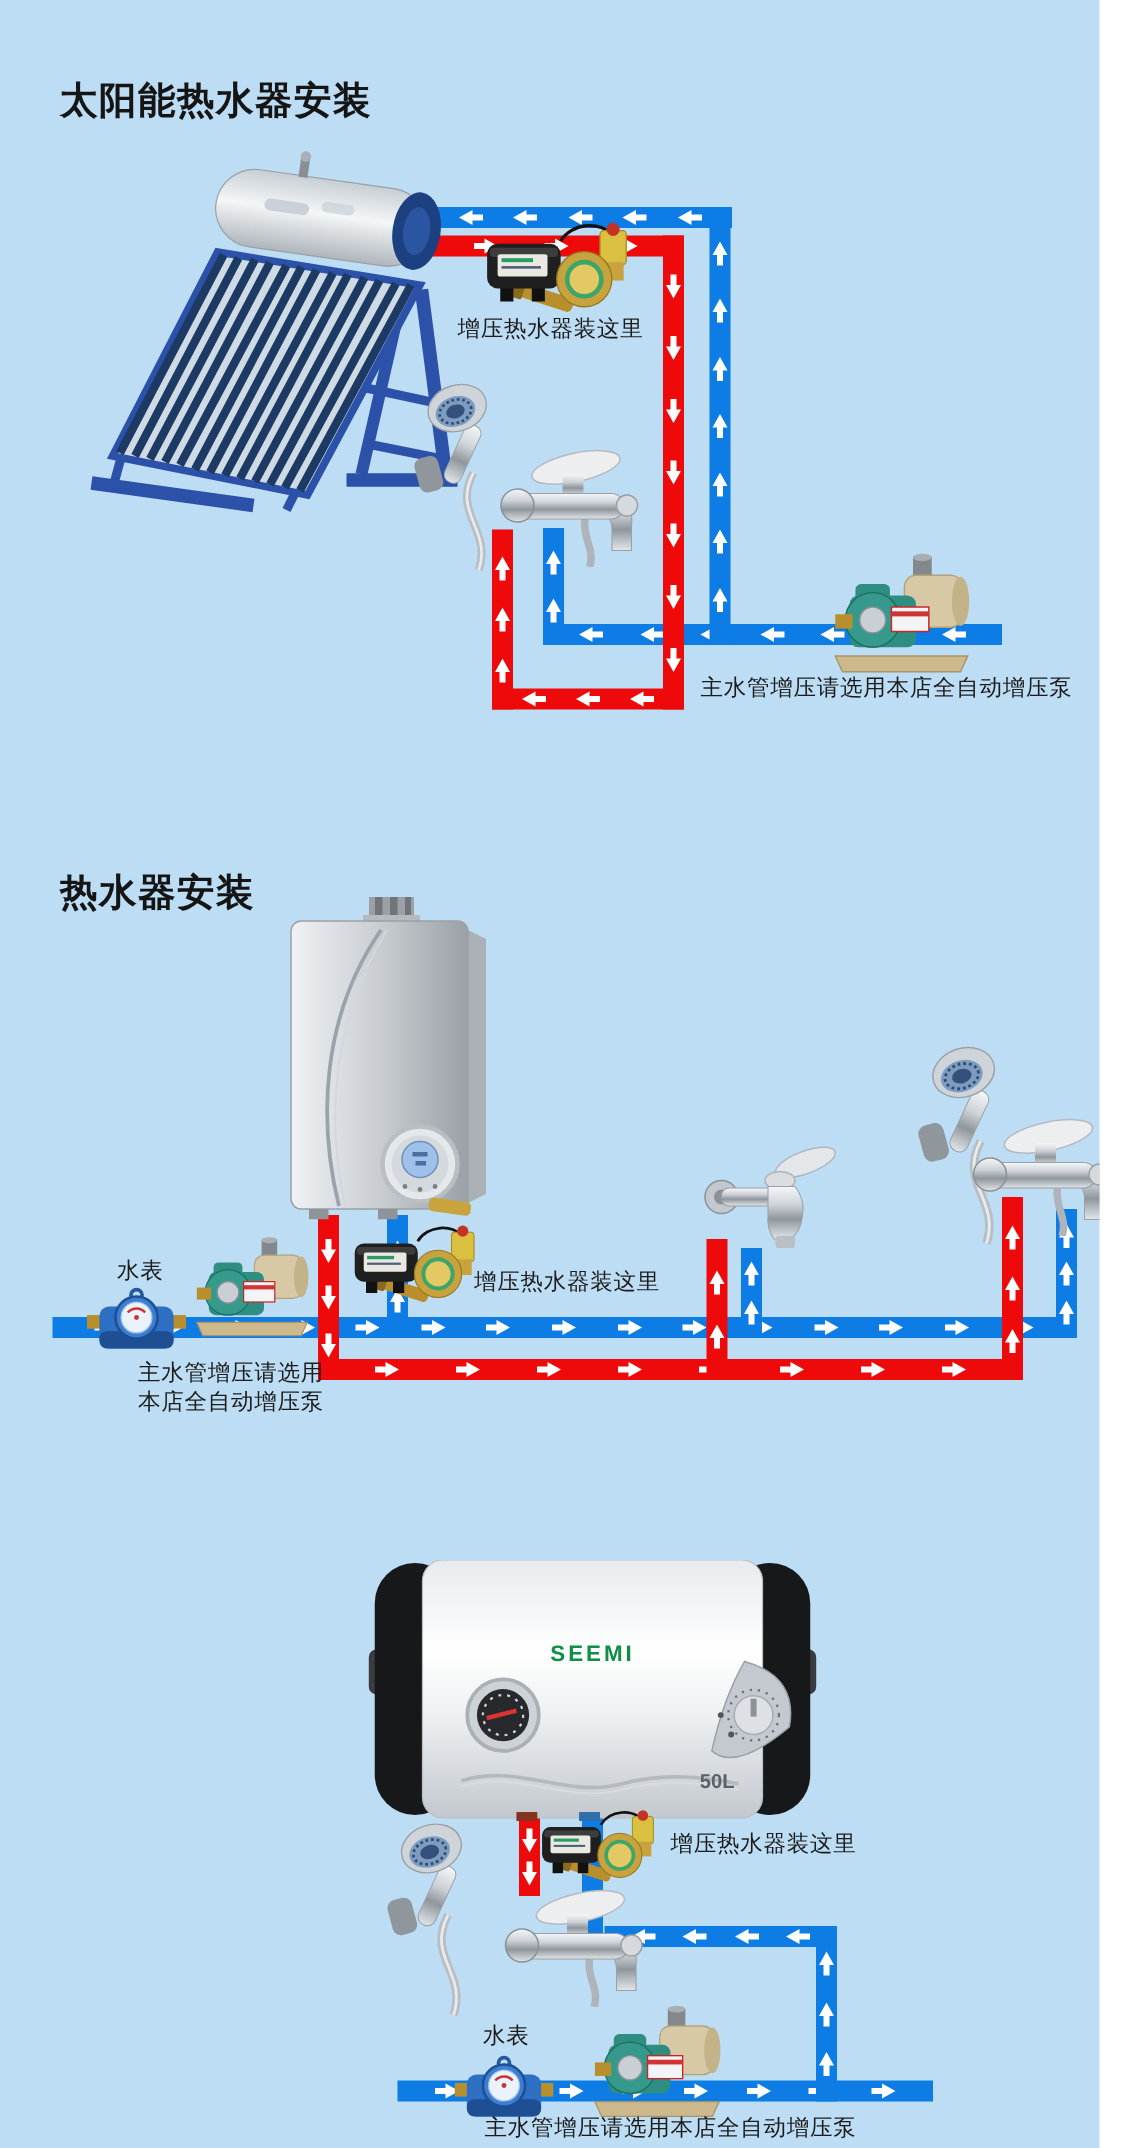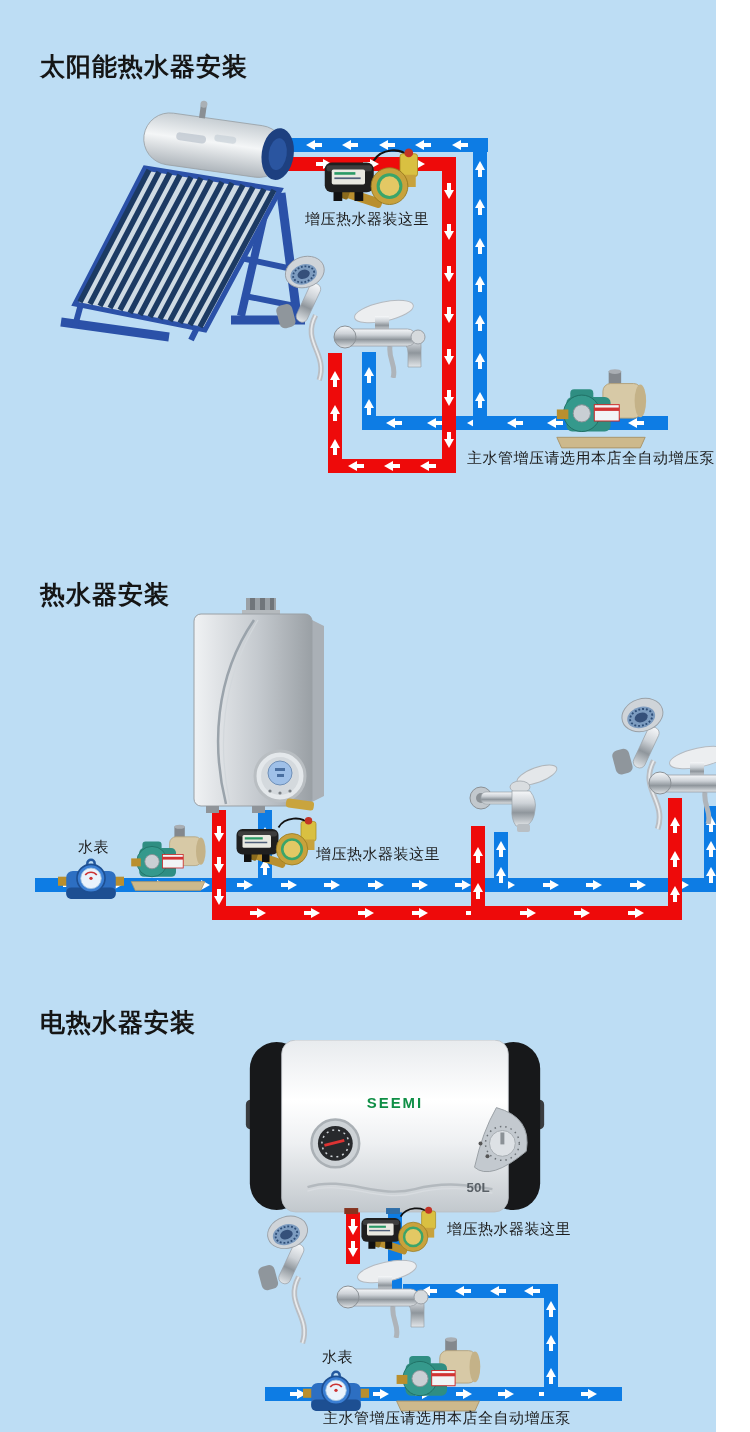--- a/index.html
+++ b/index.html
@@ -1,17 +1,17 @@
 <!DOCTYPE html>
 <html style="--bg: #bdddf4; --hot-pipe: #ee0a0a; --cold-pipe: #0d7ce4; --arrow-color: #ffffff; --heading-color: #151515; --label-color: #1c1c1c;"><head>
 <meta charset="utf-8">
 <style>
   html,body{margin:0;padding:0;}
   body{font-family:"Liberation Sans","DejaVu Sans",sans-serif;}
-  .page{position:relative;width:716px;height:1432px;background:var(--bg,#bdddf4);overflow:hidden;}
+  .page{position:relative;width:716px;height:1432px;background:var(--bg,#bdddf4);overflow:hidden;padding-left:17px;}
   .heading{position:absolute;font-size:25px;font-weight:bold;color:var(--heading-color,#151515);letter-spacing:1px;z-index:6;}
   .lbl{position:absolute;font-size:15px;color:var(--label-color,#1c1c1c);z-index:6;white-space:nowrap;letter-spacing:0.5px;}
   .lbl2{line-height:19px;}
   
   .pipe{position:absolute;display:flex;}
   .pipe.h{height:14px;flex-direction:row;justify-content:space-evenly;align-items:center;}
   .pipe.v{width:14px;flex-direction:column;justify-content:space-evenly;align-items:center;}
   .hot{background:var(--hot-pipe,#ee0a0a);}
   .cold{background:var(--cold-pipe,#0d7ce4);}
   
@@ -342,32 +342,35 @@
   <svg class="dev" style="left:58px;top:856px" width="66" height="48" viewBox="0 0 80 58">
       <use href="#g-meter"></use>
     </svg>
   <svg class="dev" style="left:128px;top:824px" width="80" height="68" viewBox="0 0 100 85">
       <use href="#g-autopump"></use>
     </svg>
   <svg class="dev" style="left:235px;top:814px" width="90" height="60" viewBox="0 0 120 80">
       <use href="#g-booster"></use>
     </svg>
   <div class="lbl" style="left:316px;top:845px">增压热水器装这里</div>
+  <div class="lbl lbl2" style="left:92px;top:906px">
+    <div>主水管增压请选用</div>
+    <div>本店全自动增压泵</div>
+  </div>
 
   <svg class="dev" style="left:468px;top:760px" width="95" height="78" viewBox="0 0 95 78">
       <use href="#g-tap"></use>
     </svg>
   <svg class="dev" style="left:612px;top:694px" width="76" height="138" viewBox="0 0 80 145">
       <use href="#g-shower"></use>
     </svg>
   <svg class="dev" style="left:645px;top:742px" width="100" height="82" viewBox="0 0 100 82">
       <use href="#g-mixer"></use>
     </svg>
 
-  <div class="heading" style="left:40px;top:1006px">电热水器安装</div>
 
   <div class="pipe v hot z2" style="left:346px;top:1212px;height:52px">
       <span class="ar ar-d"></span>
       <span class="ar ar-d"></span>
     </div>
   <div class="pipe v cold z2" style="left:388px;top:1212px;height:86px"></div>
   <div class="pipe h cold z2" style="left:403px;top:1284px;width:155px">
       <span class="ar ar-l"></span>
       <span class="ar ar-l"></span>
       <span class="ar ar-l"></span>

